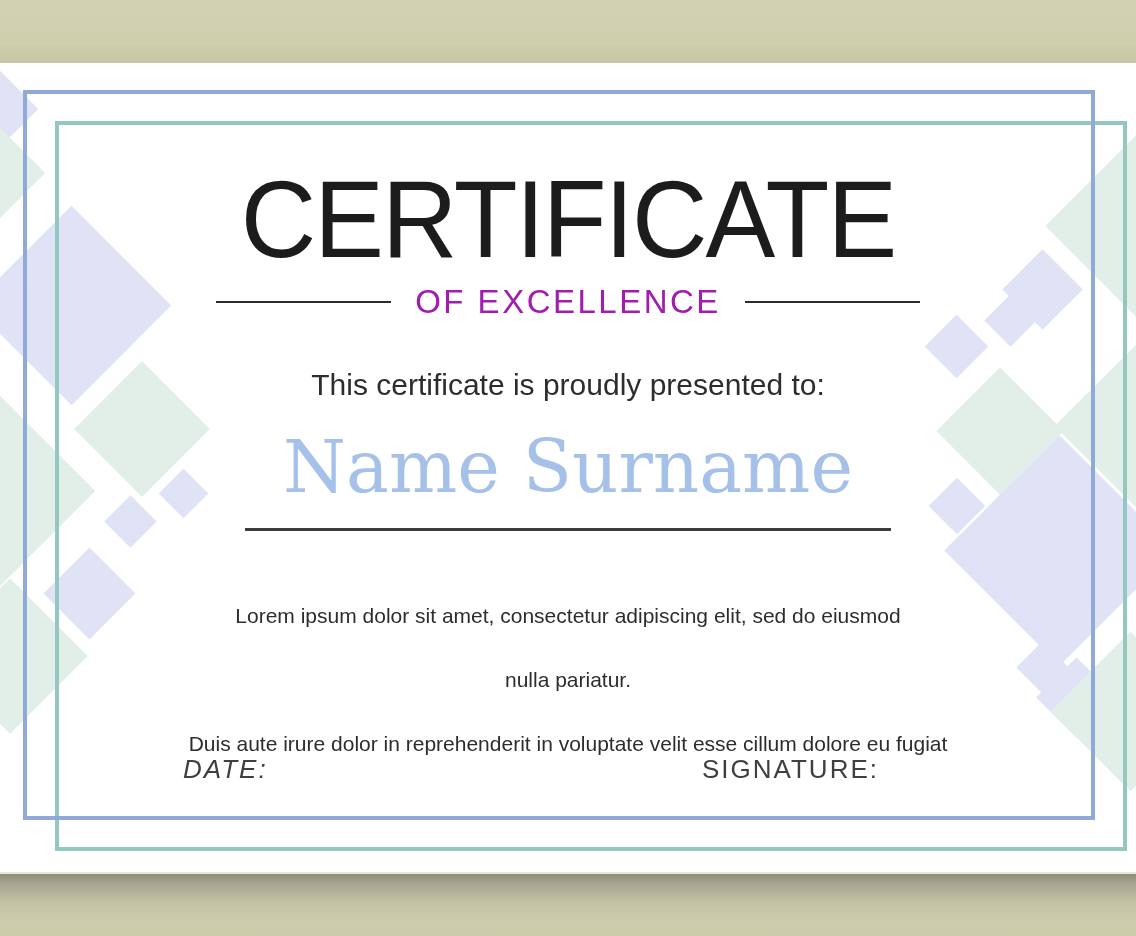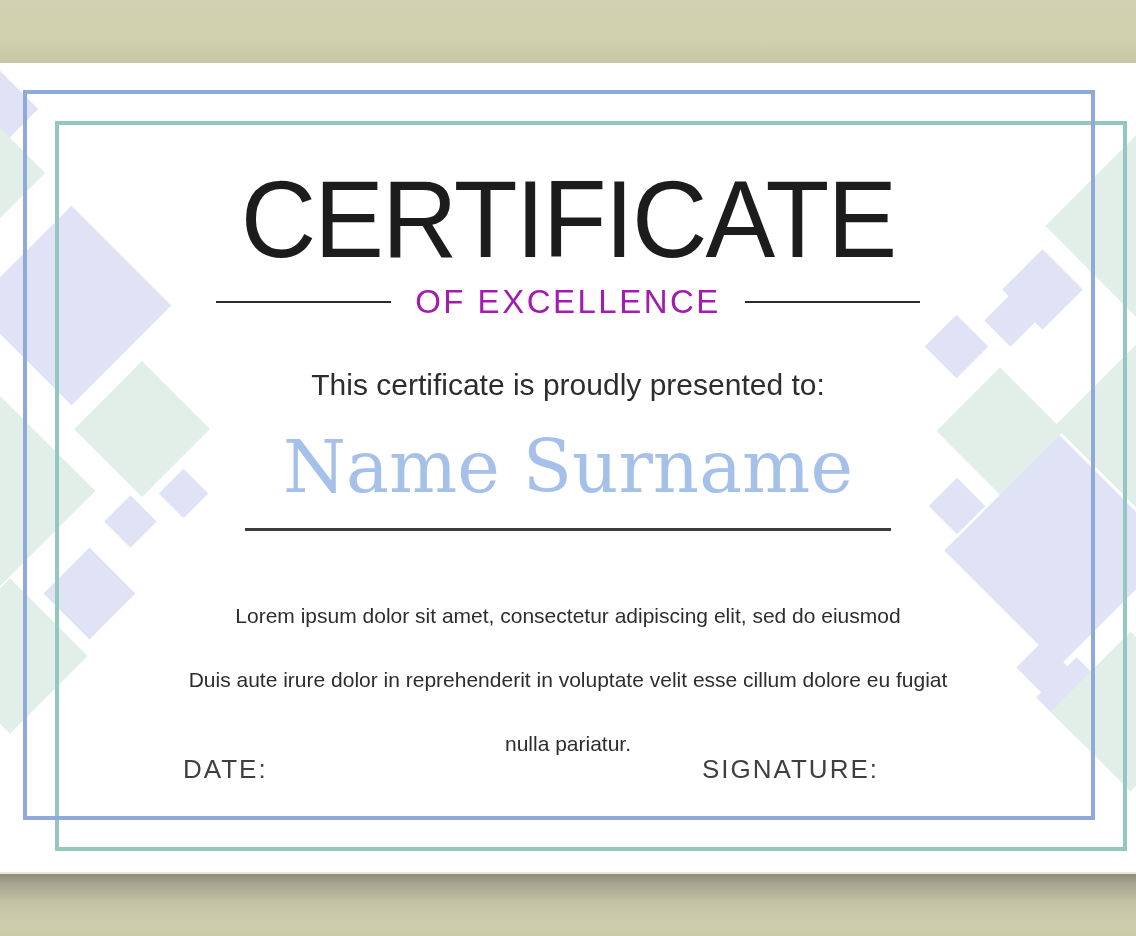--- a/index.html
+++ b/index.html
@@ -83,21 +83,21 @@
     position: absolute; left: 0; top: 565px; width: 1136px;
     text-align: center; font-size: 21px; line-height: 27px; color: #2d2d2d;
   }
   .body-text .line { white-space: nowrap; margin-top: 37px; }
 
   .sign-label {
     position: absolute; top: 754px;
     font-size: 26px; font-weight: 300; letter-spacing: 2px;
     color: #3f3f3f; line-height: 30px; white-space: nowrap;
   }
-  .date-label { left: 183px; }
+  .date-label { left: 183px; font-style: italic; }
   .signature-label { left: 702px; }
 </style>
 </head>
 <body>
 
 <div class="page">
 
   <div class="band-top"></div>
   <div class="band-bottom"></div>
 
@@ -139,21 +139,21 @@
       <div class="subtitle-rule"></div>
     </div>
 
     <div class="presented">This certificate is proudly presented to:</div>
 
     <div class="recipient">Name Surname</div>
     <div class="recipient-rule"></div>
 
     <div class="body-text">
       <div class="line">Lorem ipsum dolor sit amet, consectetur adipiscing elit, sed do eiusmod</div>
+      <div class="line">nulla pariatur.</div>
       <div class="line">Duis aute irure dolor in reprehenderit in voluptate velit esse cillum dolore eu fugiat</div>
-      <div class="line">nulla pariatur.</div>
     </div>
 
     <div class="sign-label date-label">DATE:</div>
     <div class="sign-label signature-label">SIGNATURE:</div>
 
   </div>
 </div>
 
 </body></html>

